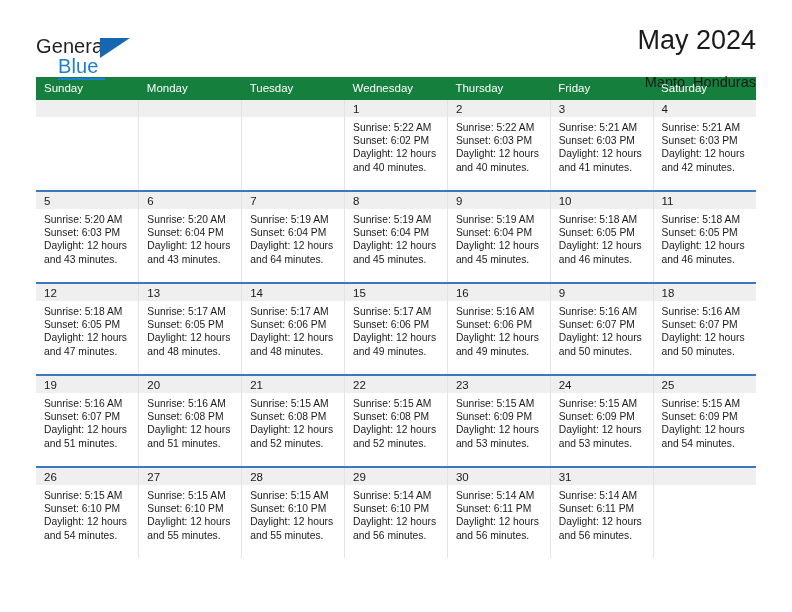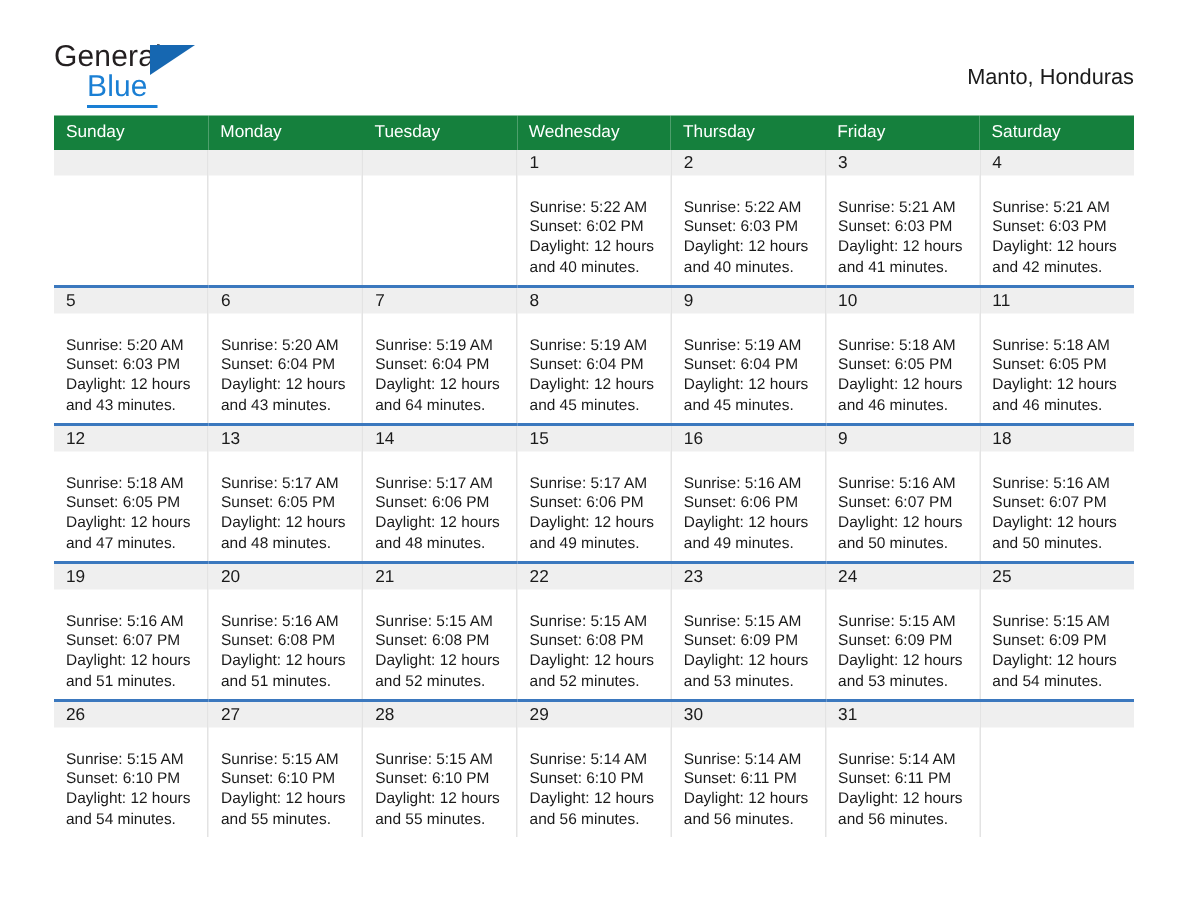--- a/index.html
+++ b/index.html
@@ -19,24 +19,24 @@
     position: relative;
     width: 792px;
     height: 612px;
     box-sizing: border-box;
     padding: 0 36px;
   }
 
   
   .top {
     display: flex;
-    align-items: flex-start;
+    align-items: center;
     justify-content: space-between;
     height: 72px;
-    padding-top: 26px;
+    padding-top: 43px;
     box-sizing: border-box;
   }
 
   .logo {
     position: relative;
     width: 110px;
     height: 48px;
     line-height: 1;
   }
   .logo-general {
@@ -125,21 +125,21 @@
     background: #EFEFEF;
     height: 17px;
     padding: 2px 0 0 8px;
     box-sizing: border-box;
     font-size: 11.5px;
     color: #1A1A1A;
     line-height: 15px;
   }
 
   .daybody {
-    padding: 15px 6px 0 8px;
+    padding: 4px 6px 0 8px;
     font-size: 10.3px;
     line-height: 13.2px;
     color: #1A1A1A;
   }
   .daybody div { white-space: nowrap; }
 
   .empty .daynum-band { background: #EFEFEF; }
 </style>
 </head>
 <body>
@@ -149,20 +149,21 @@
   <div class="top">
 
     <div class="logo">
       <span class="logo-general">General</span>
       <span class="logo-tri"></span>
       <span class="logo-blue">Blue</span>
       <span class="logo-bar"></span>
     </div>
 
     <div class="titles">
+      <div class="cal-title">May 2024</div>
       <div class="cal-sub">Manto, Honduras</div>
     </div>
 
   </div>
 
   <table class="cal">
     <thead>
       <tr>
         <th>Sunday</th>
         <th>Monday</th>

